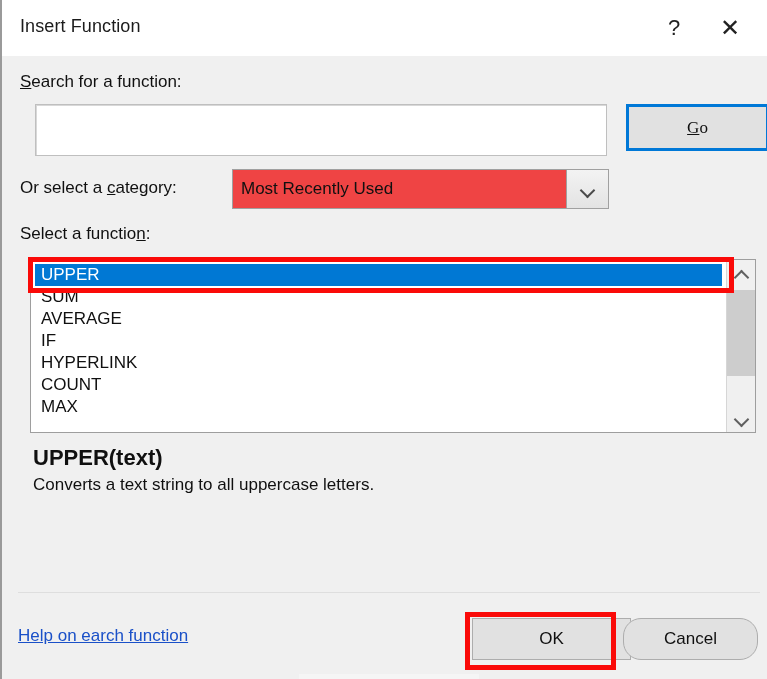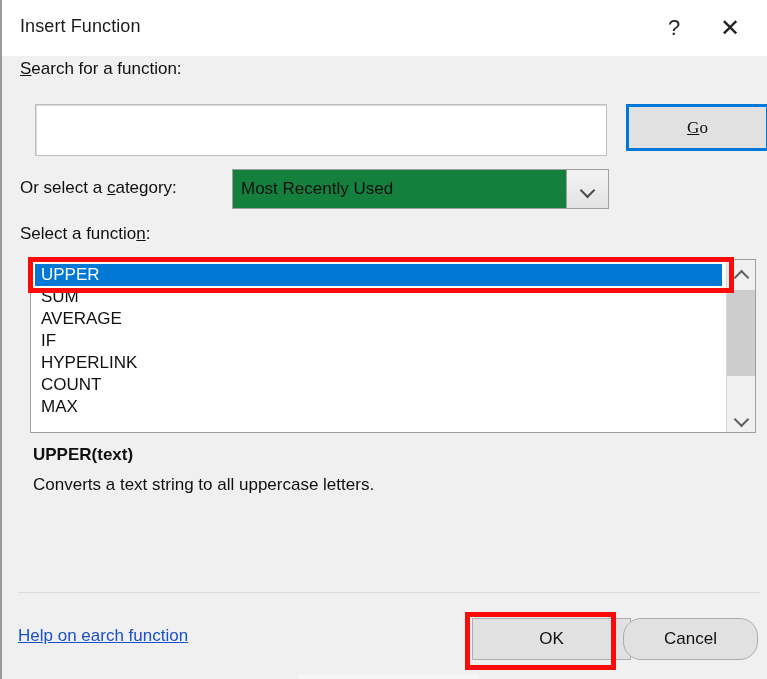--- a/index.html
+++ b/index.html
@@ -69,21 +69,21 @@
 
   .label {
     position: absolute;
     font-size: 17px;
     color: #101010;
     white-space: nowrap;
   }
   .label u { text-decoration: underline; text-underline-offset: 1px; }
 
   
-  .lbl-search { left: 18px; top: 3px; }
+  .lbl-search { left: 18px; top: 16px; }
 
   
   .search-input {
     position: absolute;
     left: 33px;
     top: 48px;
     width: 572px;
     height: 52px;
     box-sizing: border-box;
     background: #ffffff;
@@ -117,21 +117,21 @@
   
   .lbl-category { left: 18px; top: 122px; }
   .cat-wrap {
     position: absolute;
     left: 230px;
     top: 113px;
     width: 377px;
     height: 40px;
     box-sizing: border-box;
     border: 1px solid #a0a0a0;
-    background: #15803d;
+    background: #ef4444;
     display: flex;
   }
   .cat-value {
     flex: 1;
     display: flex;
     align-items: center;
     padding-left: 8px;
     font-size: 17px;
     color: #101010;
     white-space: nowrap;
@@ -235,21 +235,21 @@
     height: 86px;
     background: #cdcdcd;
     cursor: default;
   }
 
   
   .desc-title {
     position: absolute;
     left: 31px;
     top: 389px;
-    font-size: 17px;
+    font-size: 22px;
     font-weight: bold;
     color: #101010;
   }
   .desc-body {
     position: absolute;
     left: 31px;
     top: 419px;
     font-size: 17px;
     color: #101010;
   }

